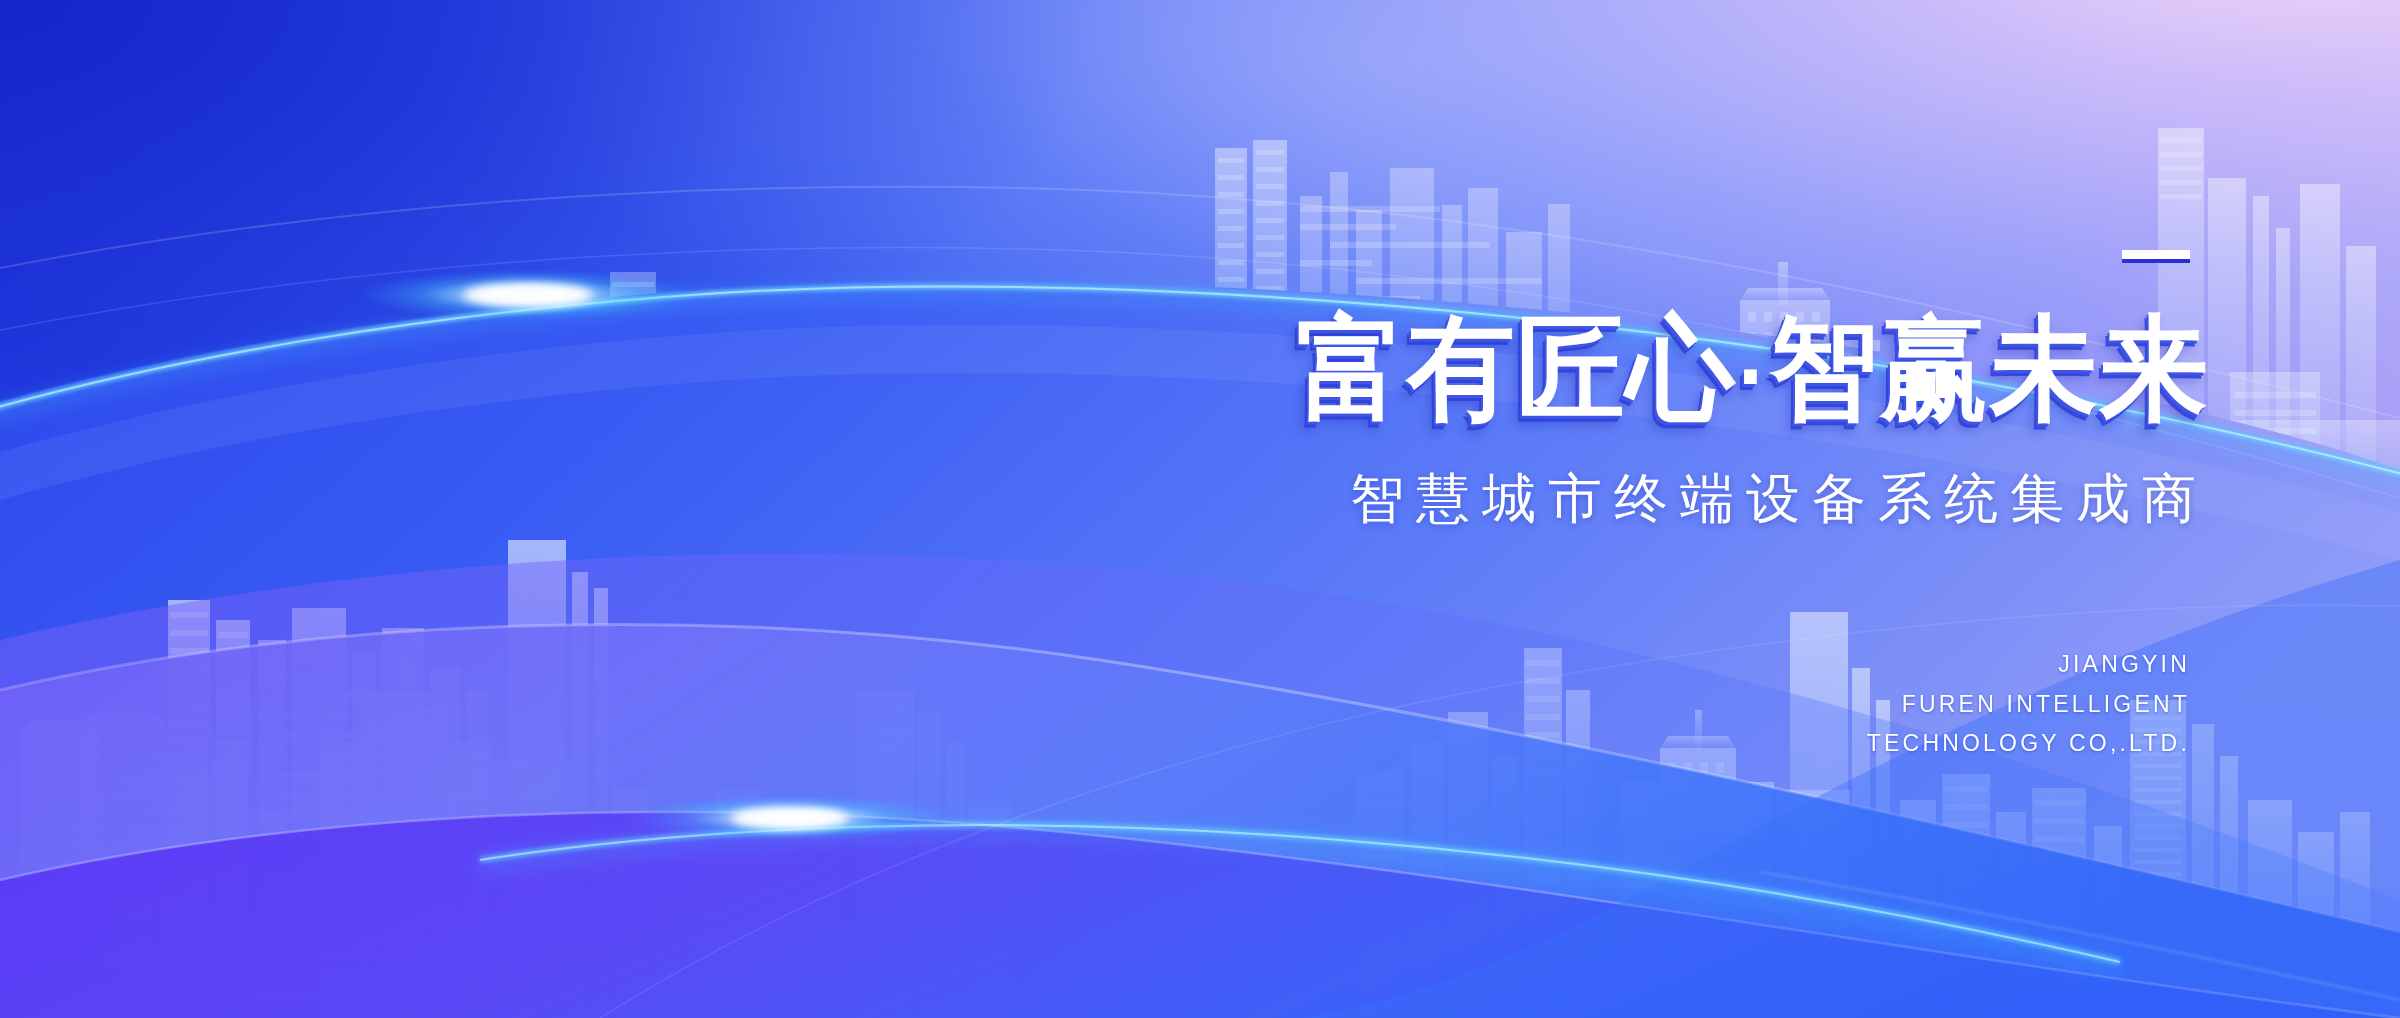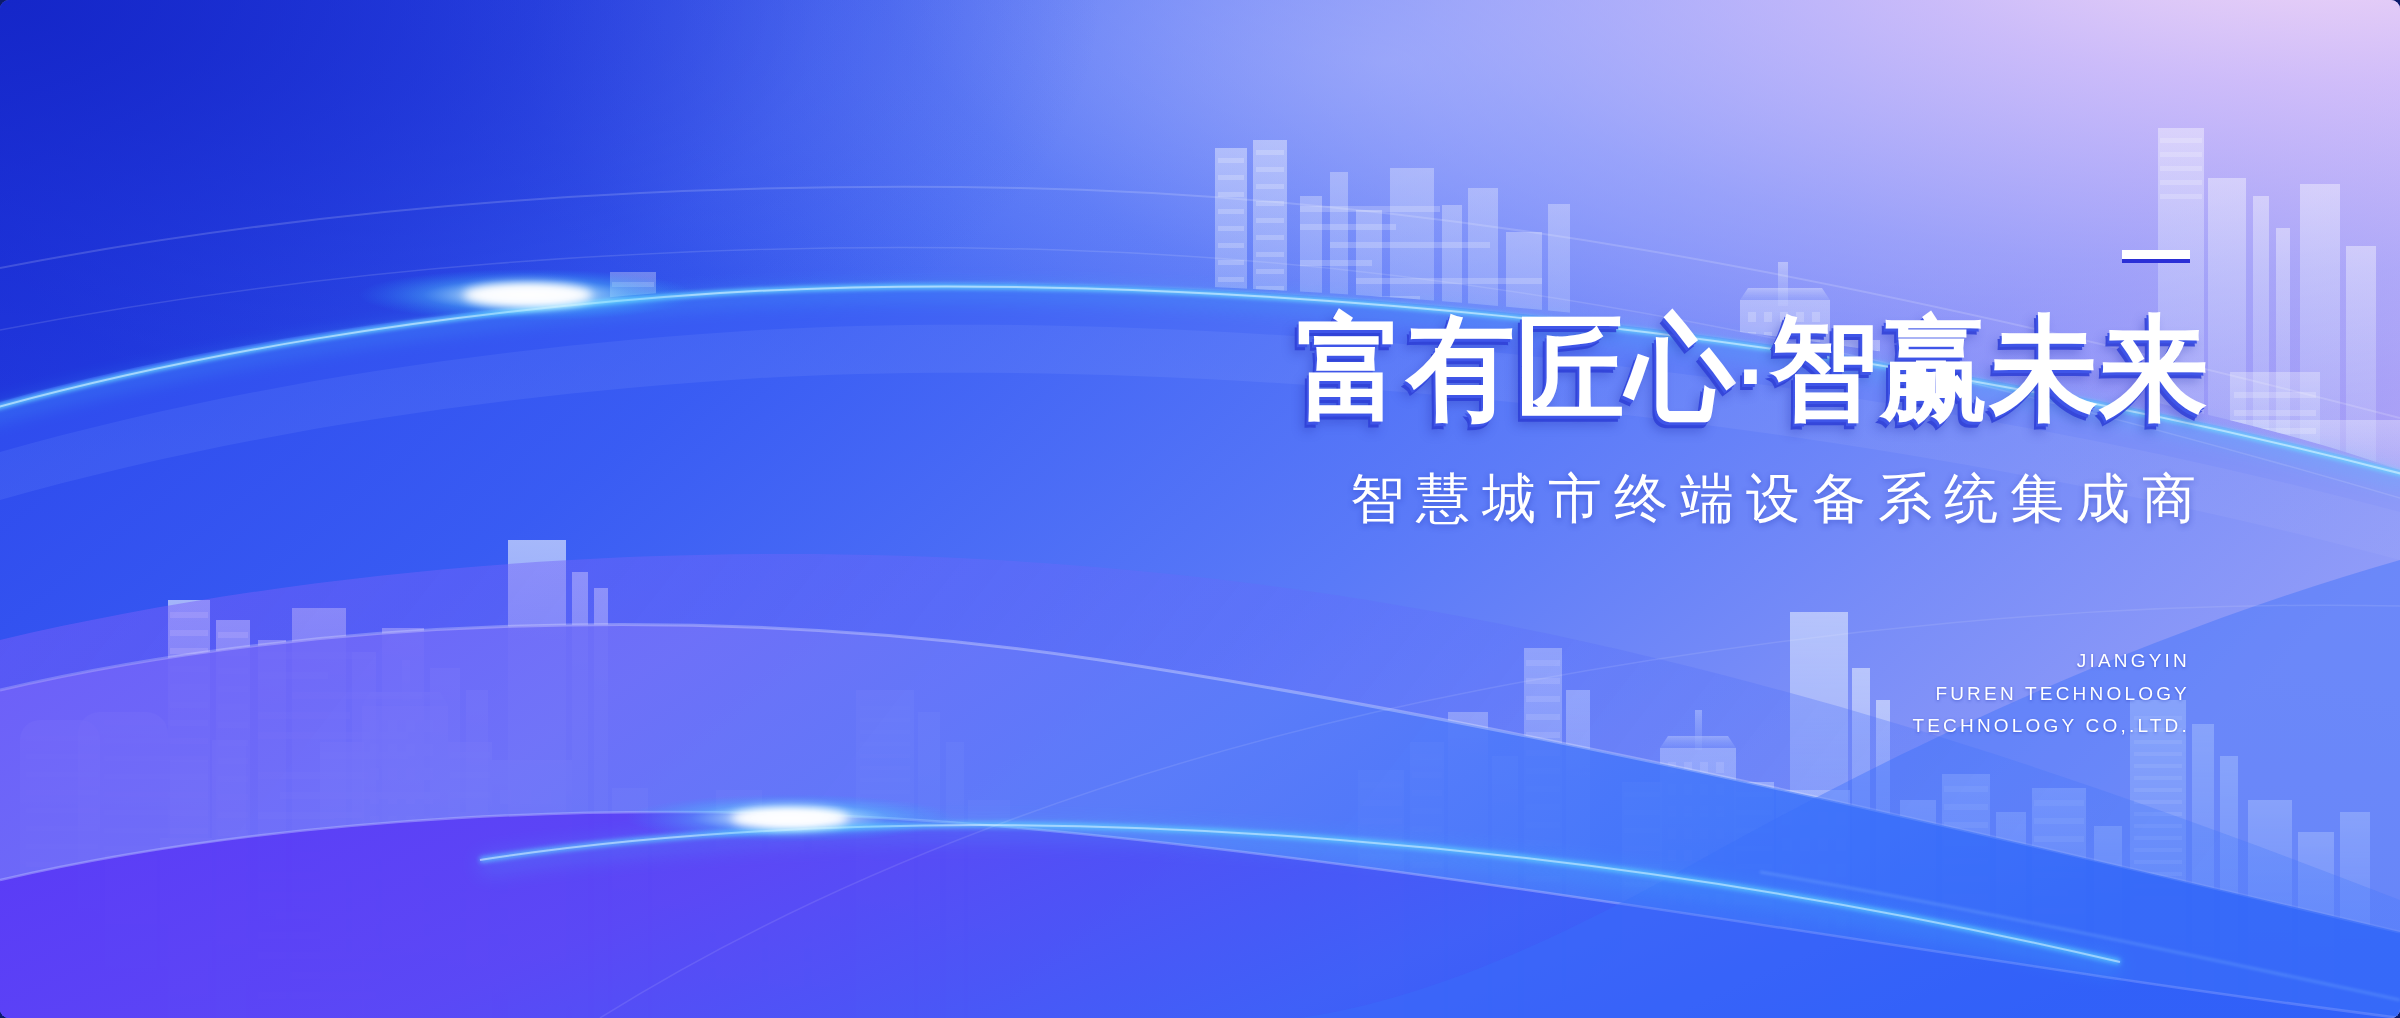--- a/index.html
+++ b/index.html
@@ -5,21 +5,20 @@
 <style>
   html,body{margin:0;padding:0;background:#0b1a6b;}
   body{font-family:"Liberation Sans","DejaVu Sans",sans-serif;}
 
   .banner{
     position:relative;
     width:2400px;
     height:1018px;
     overflow:hidden;
     background:#737373;
-    border-radius:9px;
   }
 
   
   .bg-base{
     position:absolute;inset:0;
     background:
       radial-gradient(130% 115% at 96% -8%, rgba(255,225,245,0.92) 0%, rgba(233,206,250,0.72) 14%, rgba(196,190,250,0.45) 30%, rgba(150,165,250,0.12) 46%, rgba(60,90,240,0.0) 62%),
       radial-gradient(95% 90% at 58% 6%, rgba(175,190,255,0.55) 0%, rgba(120,145,250,0.18) 38%, rgba(40,70,235,0) 65%),
       linear-gradient(118deg, #1e2fd6 0%, #2440e2 18%, #2b54f0 36%, #4a6bf8 55%, #7f86f8 74%, #a79bf6 88%, #c7acf4 100%);
   }
@@ -91,21 +90,21 @@
   }
 
   
   .company{
     position:absolute;
     right:210px;
     top:645px;
     text-align:right;
     z-index:40;
     font-family:"Liberation Sans","DejaVu Sans",sans-serif;
-    font-size:19px;
+    font-size:23px;
     letter-spacing:3.2px;
     line-height:1.72;
     color:#ffffff;
     text-shadow:0 1px 3px rgba(30,50,180,0.5);
   }
   .company div{white-space:nowrap;}
 </style>
 </head>
 <body>
 
@@ -936,17 +935,17 @@
   </div>
 
   <div class="title-block">
     <span class="dash"></span>
     <span class="headline"><span>富有匠心</span><span class="dot">·</span><span>智赢未来</span></span>
     <span class="subhead">智慧城市终端设备系统集成商</span>
   </div>
 
   <div class="company">
     <div>JIANGYIN</div>
-    <div>FUREN TECHNOLOGY</div>
+    <div>FUREN INTELLIGENT</div>
     <div>TECHNOLOGY CO,.LTD.</div>
   </div>
 
 </div>
 
 </body></html>

